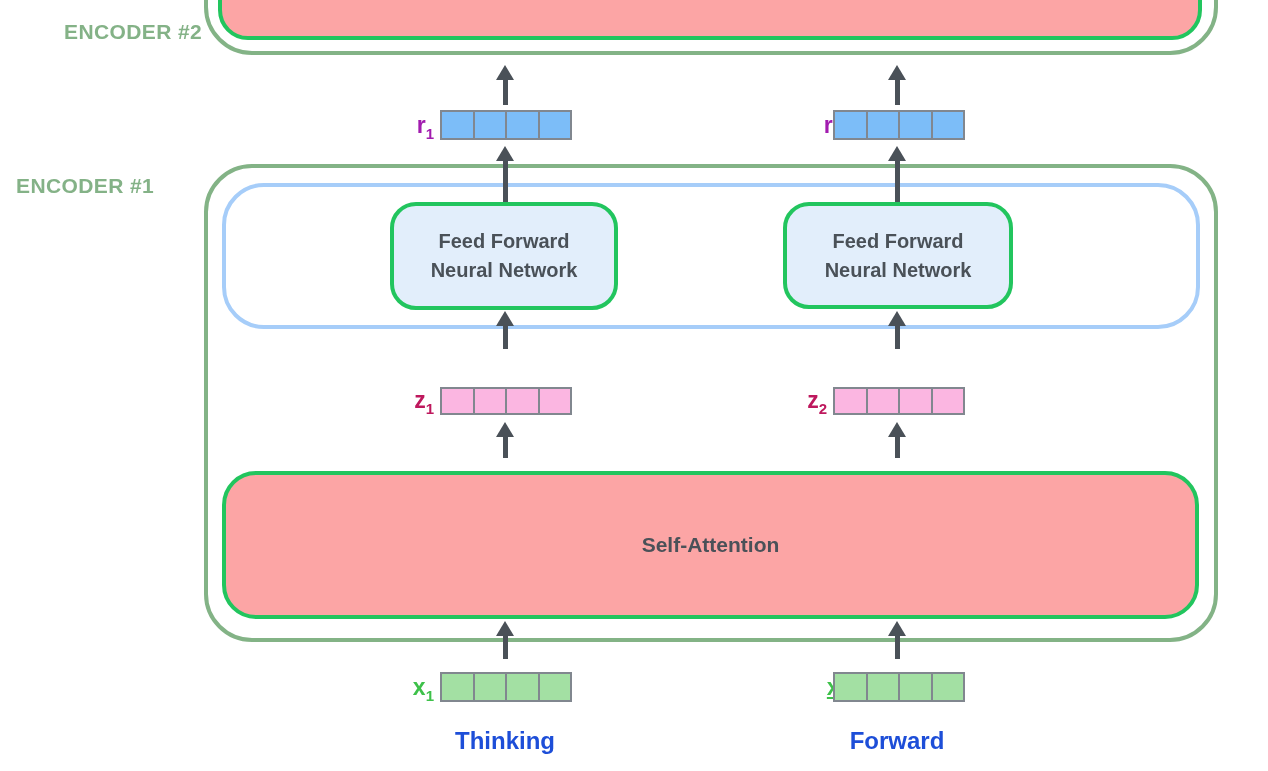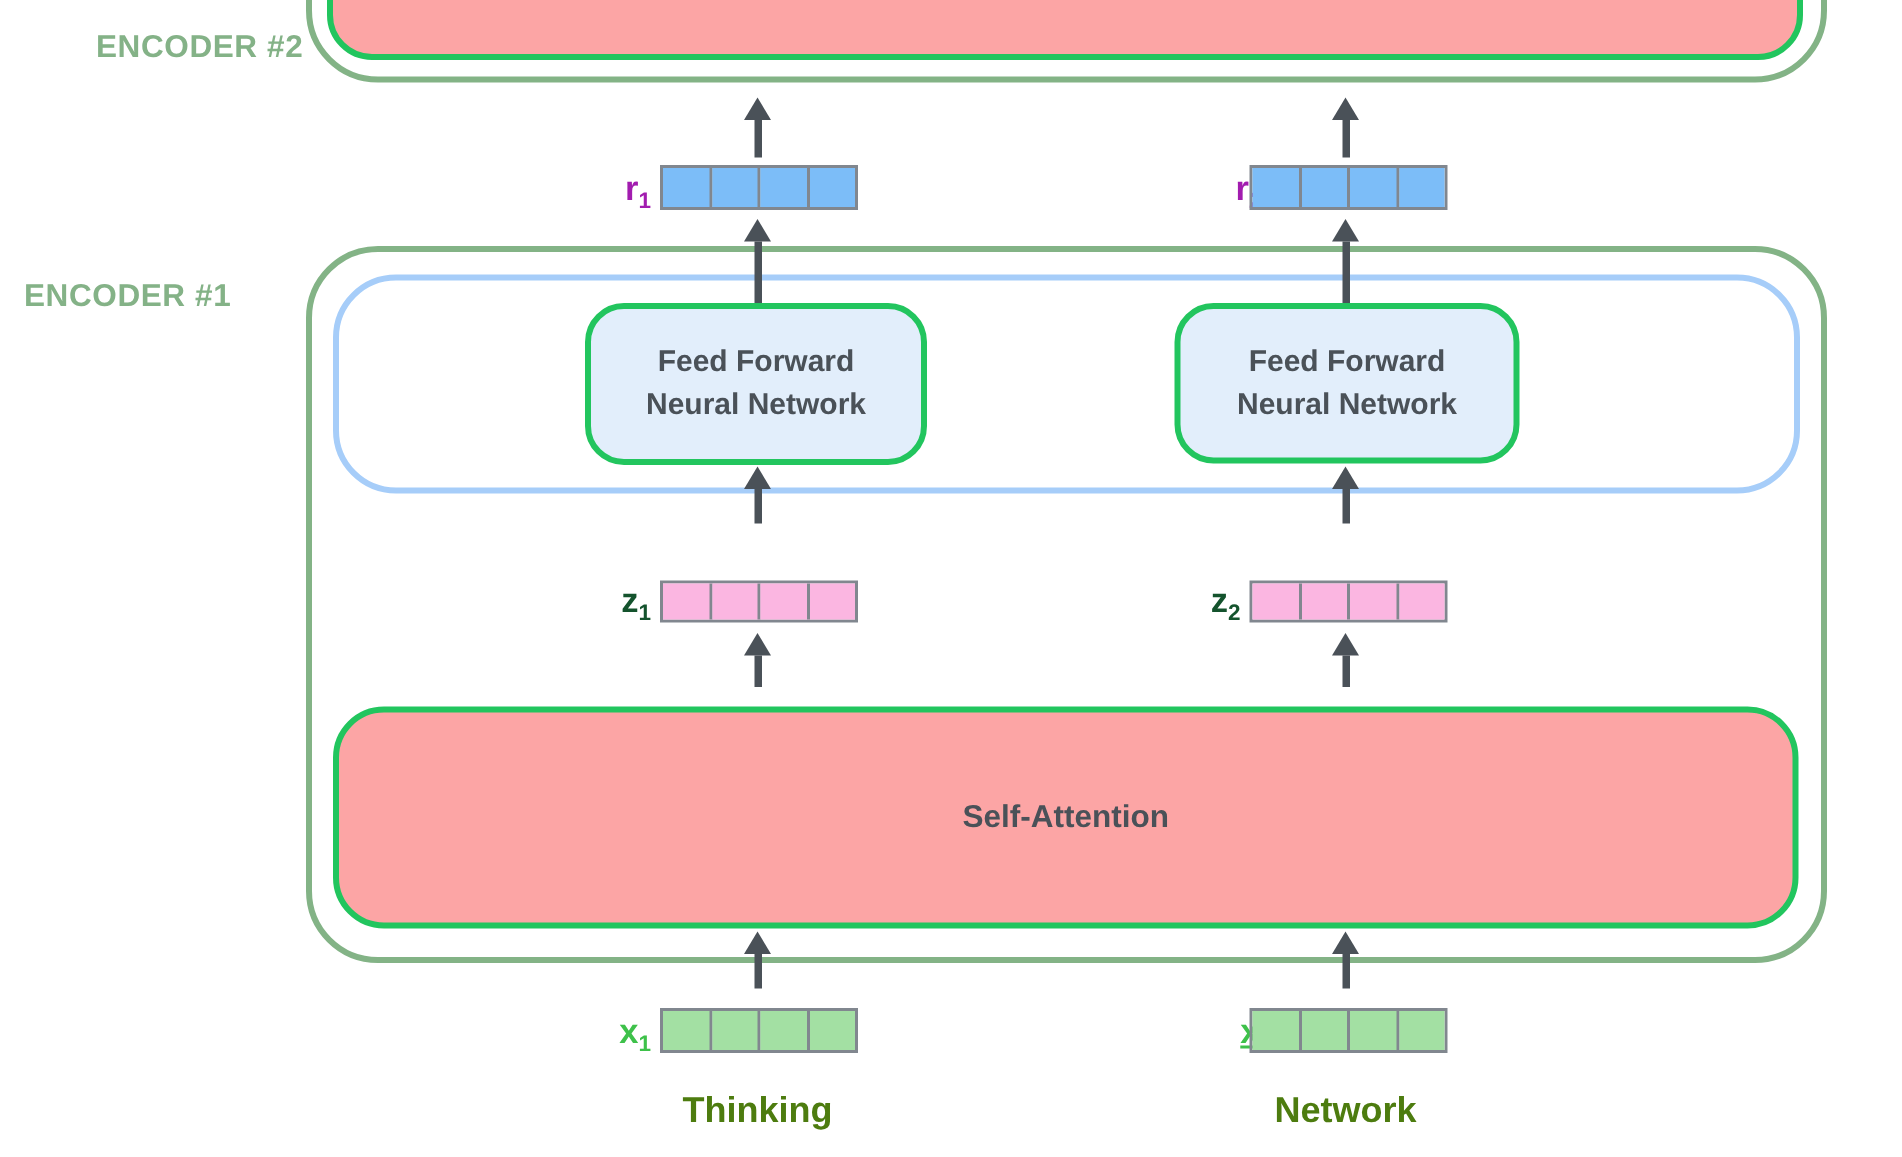--- a/index.html
+++ b/index.html
@@ -20,24 +20,24 @@
   .vec{position:absolute;display:flex;border:2px solid #81878f;box-sizing:border-box;}
   .vec .cell{flex:1;border-right:2px solid #81878f;}
   .vec .cell:last-child{border-right:none;}
   .vec.blue .cell{background:#7cbdf8;}
   .vec.pink .cell{background:#fbb6e1;}
   .vec.green .cell{background:#a3e0a3;}
 
   .vec-label{position:absolute;width:38px;text-align:right;font-weight:700;font-size:23px;line-height:30px;}
   .vec-label sub{font-size:15px;line-height:0;}
   .lbl-blue{color:#a21caf;}
-  .lbl-pink{color:#14532d;}
+  .lbl-pink{color:#be185d;}
   .lbl-green{color:#3ec14a;}
 
-  .word{position:absolute;transform:translateX(-50%);font-size:24px;font-weight:700;color:#4d7c0f;white-space:nowrap;}
+  .word{position:absolute;transform:translateX(-50%);font-size:24px;font-weight:700;color:#1d4ed8;white-space:nowrap;}
 
   
   .arrow{position:absolute;width:20px;transform:translateX(-50%);display:flex;flex-direction:column;align-items:center;z-index:6;}
   .arrow .head{width:0;height:0;border-left:9px solid transparent;border-right:9px solid transparent;border-bottom:15px solid #4a5158;}
   .arrow .shaft{width:5px;flex:1;background:#4a5158;}
 
   .z2{z-index:2;}
 </style>
 </head>
 <body>
@@ -80,21 +80,21 @@
   <div class="arrow" style="left:505px;top:146px;height:56px;">
     <div class="head"></div>
       <div class="shaft"></div>
   </div>
   <div class="arrow" style="left:897px;top:146px;height:56px;">
     <div class="head"></div>
       <div class="shaft"></div>
   </div>
 
   <div class="enc-box" style="left:204px;top:164px;width:1014px;height:478px;"></div>
-  <div class="enc-label" style="left:16px;top:174px;margin-top:12px;">ENCODER #1</div>
+  <div class="enc-label" style="left:16px;top:174px;">ENCODER #1</div>
 
   <div class="inner-blue" style="left:222px;top:183px;width:978px;height:146px;"></div>
 
   <div class="block ffnn" style="left:390px;top:202px;width:228px;height:108px;">
     <div>
       <div>Feed Forward</div>
       <div>Neural Network</div>
     </div>
   </div>
   <div class="block ffnn" style="left:783px;top:202px;width:230px;height:107px;">
@@ -169,15 +169,15 @@
     <span>x</span><sub>2</sub>
   </div>
   <div class="vec green" style="left:833px;top:672px;width:132px;height:30px;">
       <div class="cell"></div>
       <div class="cell"></div>
       <div class="cell"></div>
       <div class="cell"></div>
     </div>
 
   <div class="word" style="left:505px;top:727px;">Thinking</div>
-  <div class="word" style="left:897px;top:727px;">Network</div>
+  <div class="word" style="left:897px;top:727px;">Forward</div>
 
 </div>
 
 </body></html>

